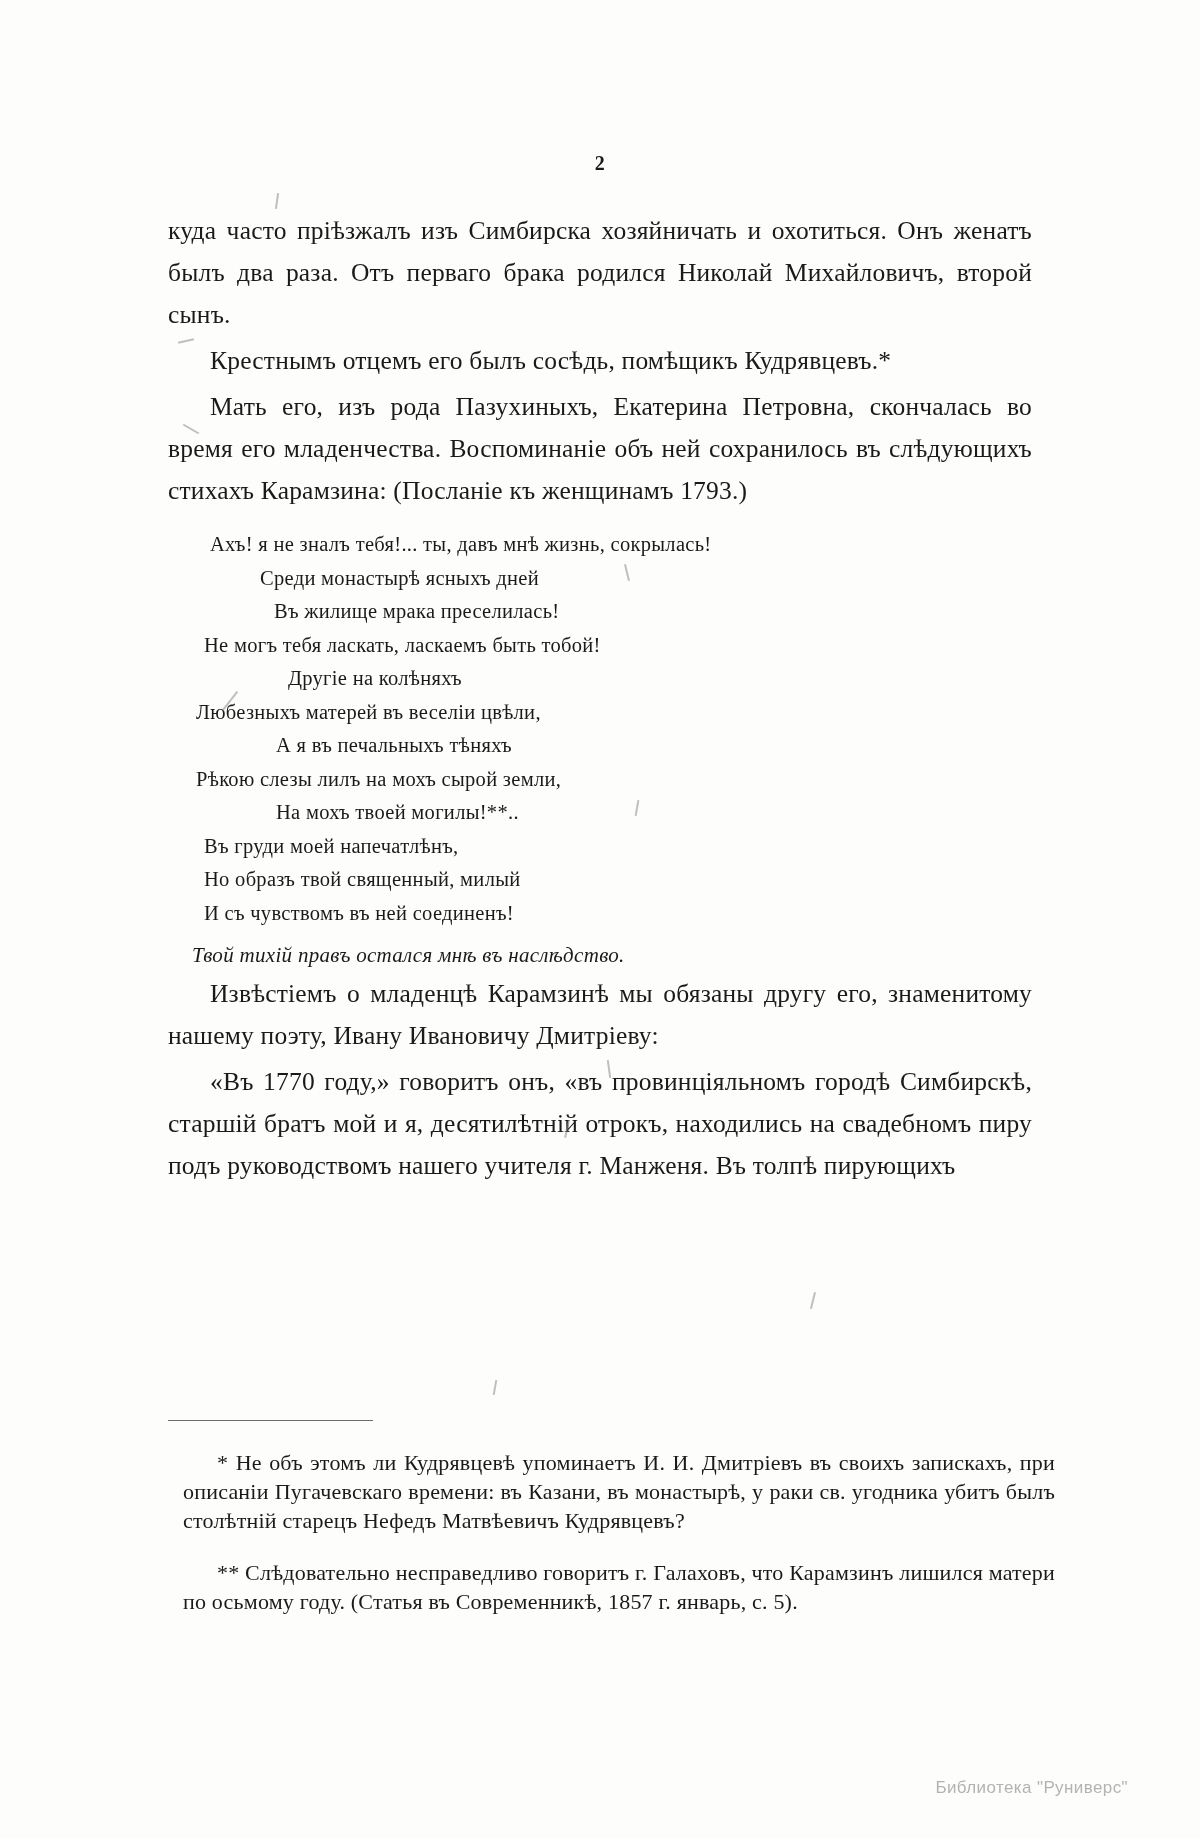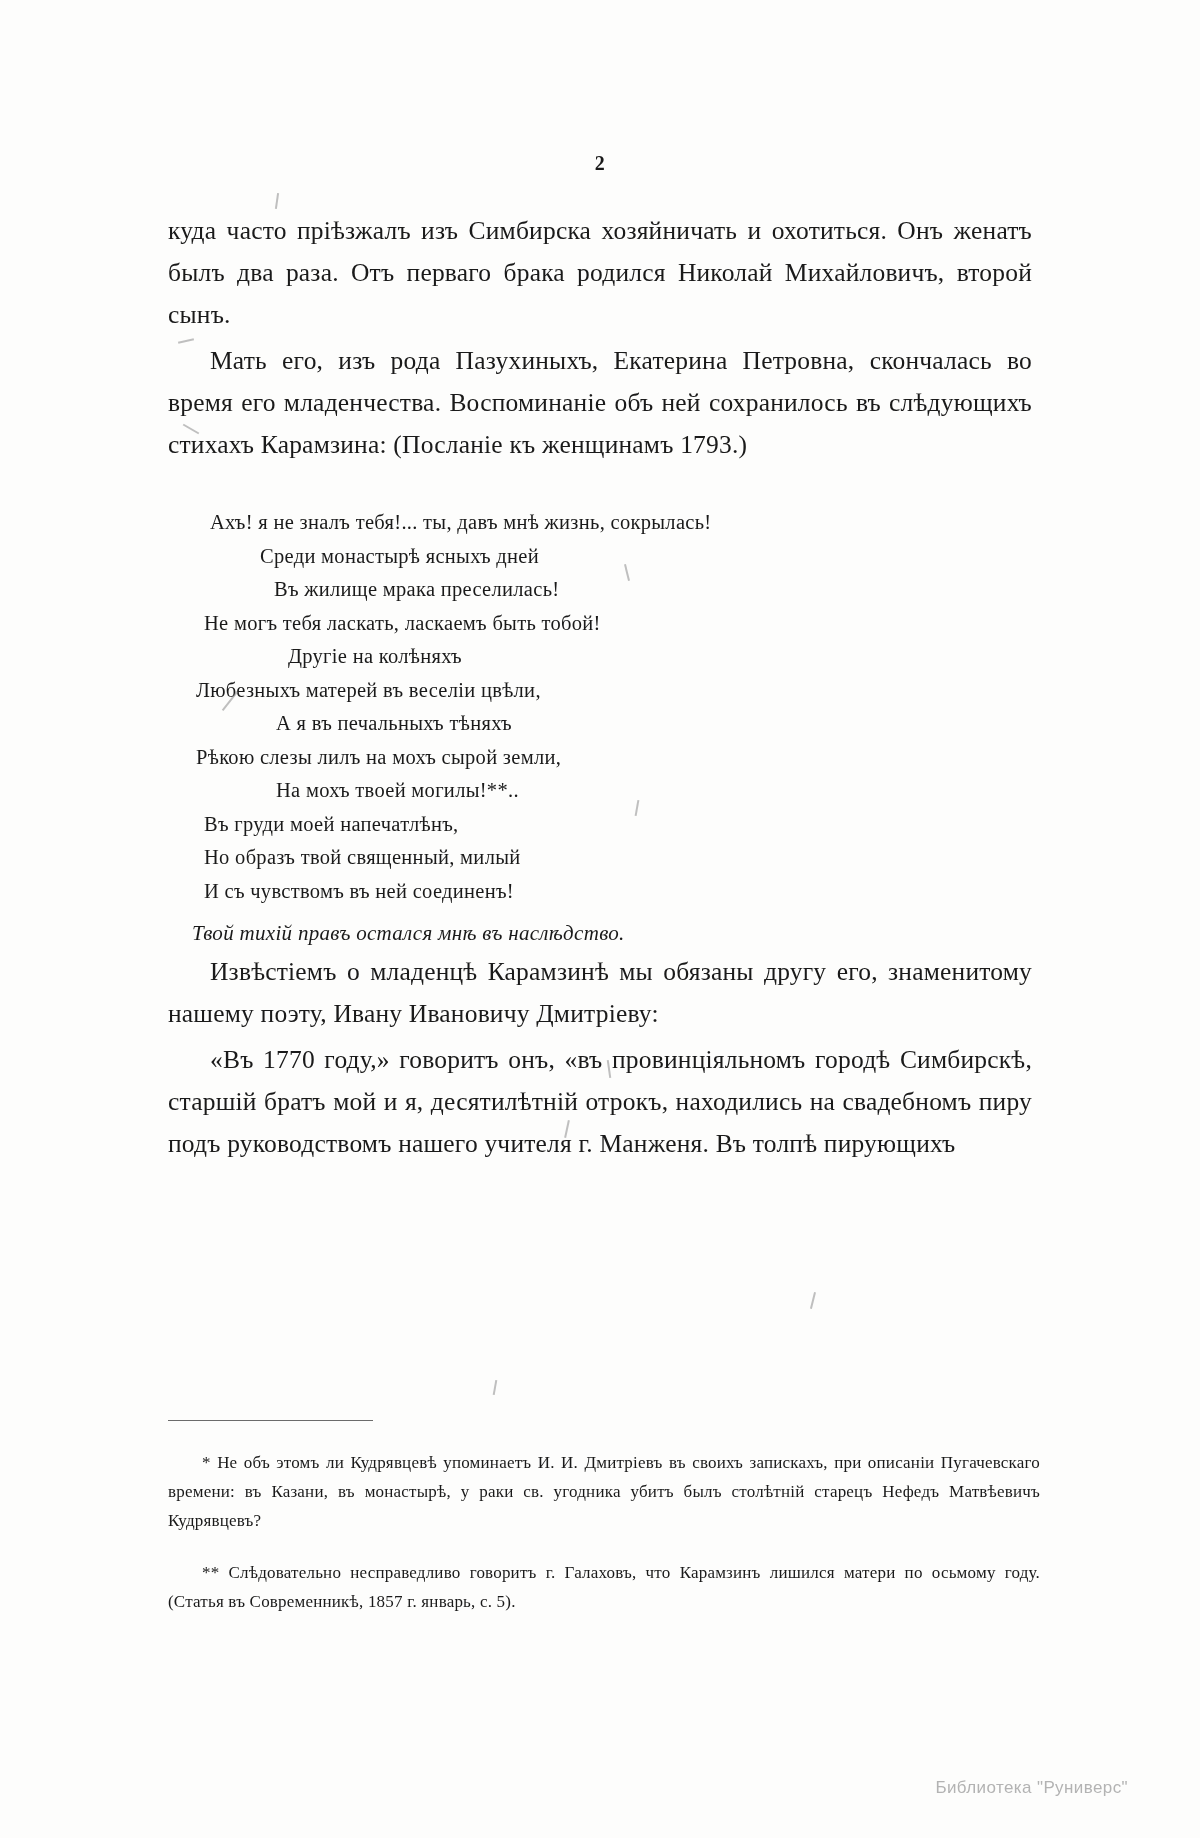--- a/index.html
+++ b/index.html
@@ -46,21 +46,21 @@
     text-align-last: left;
     letter-spacing: 0.2px;
   }
   p.para.indent {
     text-indent: 42px;
   }
   p.para + p.para {
     margin-top: 4px;
   }
   .verse {
-    margin: 40px 0 0 0;
+    margin: 16px 0 0 0;
     font-size: 20.5px;
     line-height: 33.5px;
     letter-spacing: 0.3px;
   }
   .verse div {
     white-space: pre;
   }
   .v-a { padding-left: 42px; }
   .v-b { padding-left: 92px; }
   .v-c { padding-left: 28px; }
@@ -80,24 +80,24 @@
   }
   .rule {
     position: absolute;
     left: 168px;
     top: 1420px;
     width: 205px;
     border-top: 1px solid #6b6b6b;
   }
   .footnotes {
     position: absolute;
-    left: 168px;
+    left: 183px;
     top: 1448px;
     width: 872px;
-    font-size: 17px;
+    font-size: 22px;
     line-height: 29px;
     letter-spacing: 0.2px;
   }
   .footnotes p {
     margin: 0 0 2px 0;
     text-align: justify;
     text-align-last: left;
     text-indent: 34px;
   }
   .footnotes p.second {
@@ -131,20 +131,21 @@
 </style>
 </head>
 <body>
 
 <div class="page">
 
   <div class="page-number">2</div>
 
   <div class="body-col">
     <p class="para">куда часто пріѣзжалъ изъ Симбирска хозяйничать и охотиться. Онъ женатъ былъ два раза. Отъ перваго брака родился Николай Михайловичъ, второй сынъ.</p>
+    <p class="para indent">Крестнымъ отцемъ его былъ сосѣдь, помѣщикъ Кудрявцевъ.*</p>
     <p class="para indent">Мать его, изъ рода Пазухиныхъ, Екатерина Петровна, скончалась во время его младенчества. Воспоминаніе объ ней сохранилось въ слѣдующихъ стихахъ Карамзина: (Посланіе къ женщинамъ 1793.)</p>
 
     <div class="verse">
       <div class="v-a">Ахъ! я не зналъ тебя!... ты, давъ мнѣ жизнь, сокрылась!</div>
       <div class="v-b">Среди монастырѣ ясныхъ дней</div>
       <div class="v-d">Въ жилище мрака преселилась!</div>
       <div class="v-g">Не могъ тебя ласкать, ласкаемъ быть тобой!</div>
       <div class="v-f">Другіе на колѣняхъ</div>
       <div class="v-c">Любезныхъ матерей въ веселіи цвѣли,</div>
       <div class="v-h">А я въ печальныхъ тѣняхъ</div>

